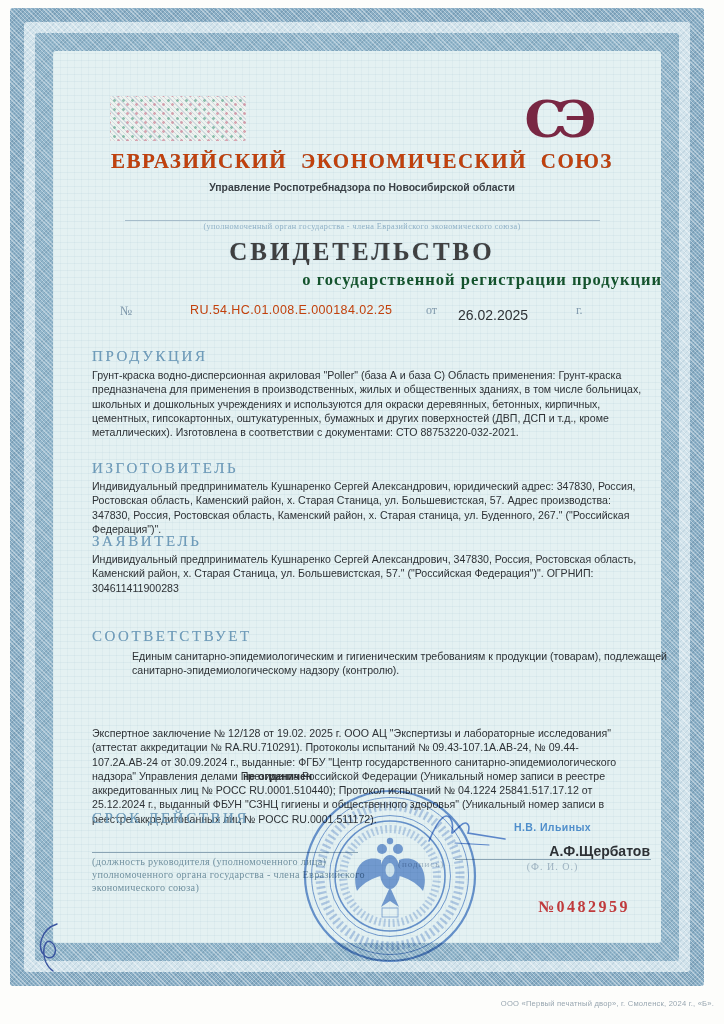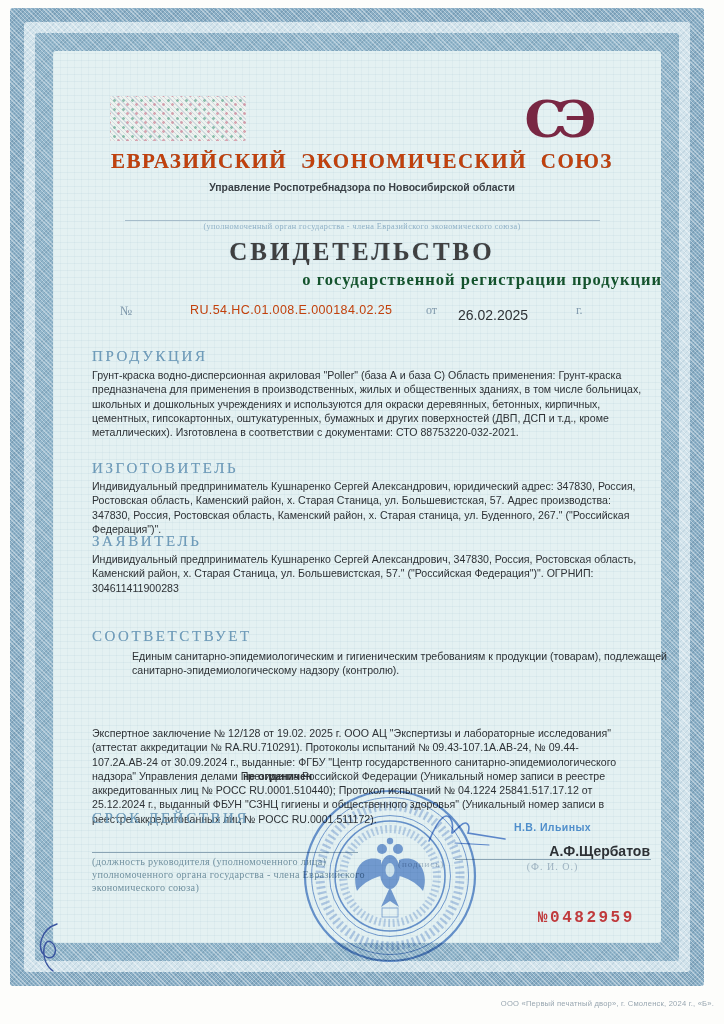--- a/index.html
+++ b/index.html
@@ -142,22 +142,22 @@
     color:#70909f; letter-spacing:.3px;
   }
   
   .stamp {
     position:absolute; left:300px; top:786px; width:180px; height:180px;
     opacity:.8; mix-blend-mode:multiply;
   }
   
   .serial {
     position:absolute; left:538px; top:898px;
-    font-family:Liberation Mono, monospace; font-weight:bold; font-size:16px;
-    color:#c03a3c; letter-spacing:2.5px;margin-top:11px;
+    font-family:Liberation Serif, serif; font-weight:bold; font-size:16px;
+    color:#c03a3c; letter-spacing:2.5px;
   }
   .pen-mark { position:absolute; left:30px; top:918px; }
   .footer {
     position:absolute; left:300px; top:999px; width:414px; text-align:right;
     font-size:7.6px; color:#98a6b0; letter-spacing:.2px;
   }
 </style>
 </head>
 <body>
 

